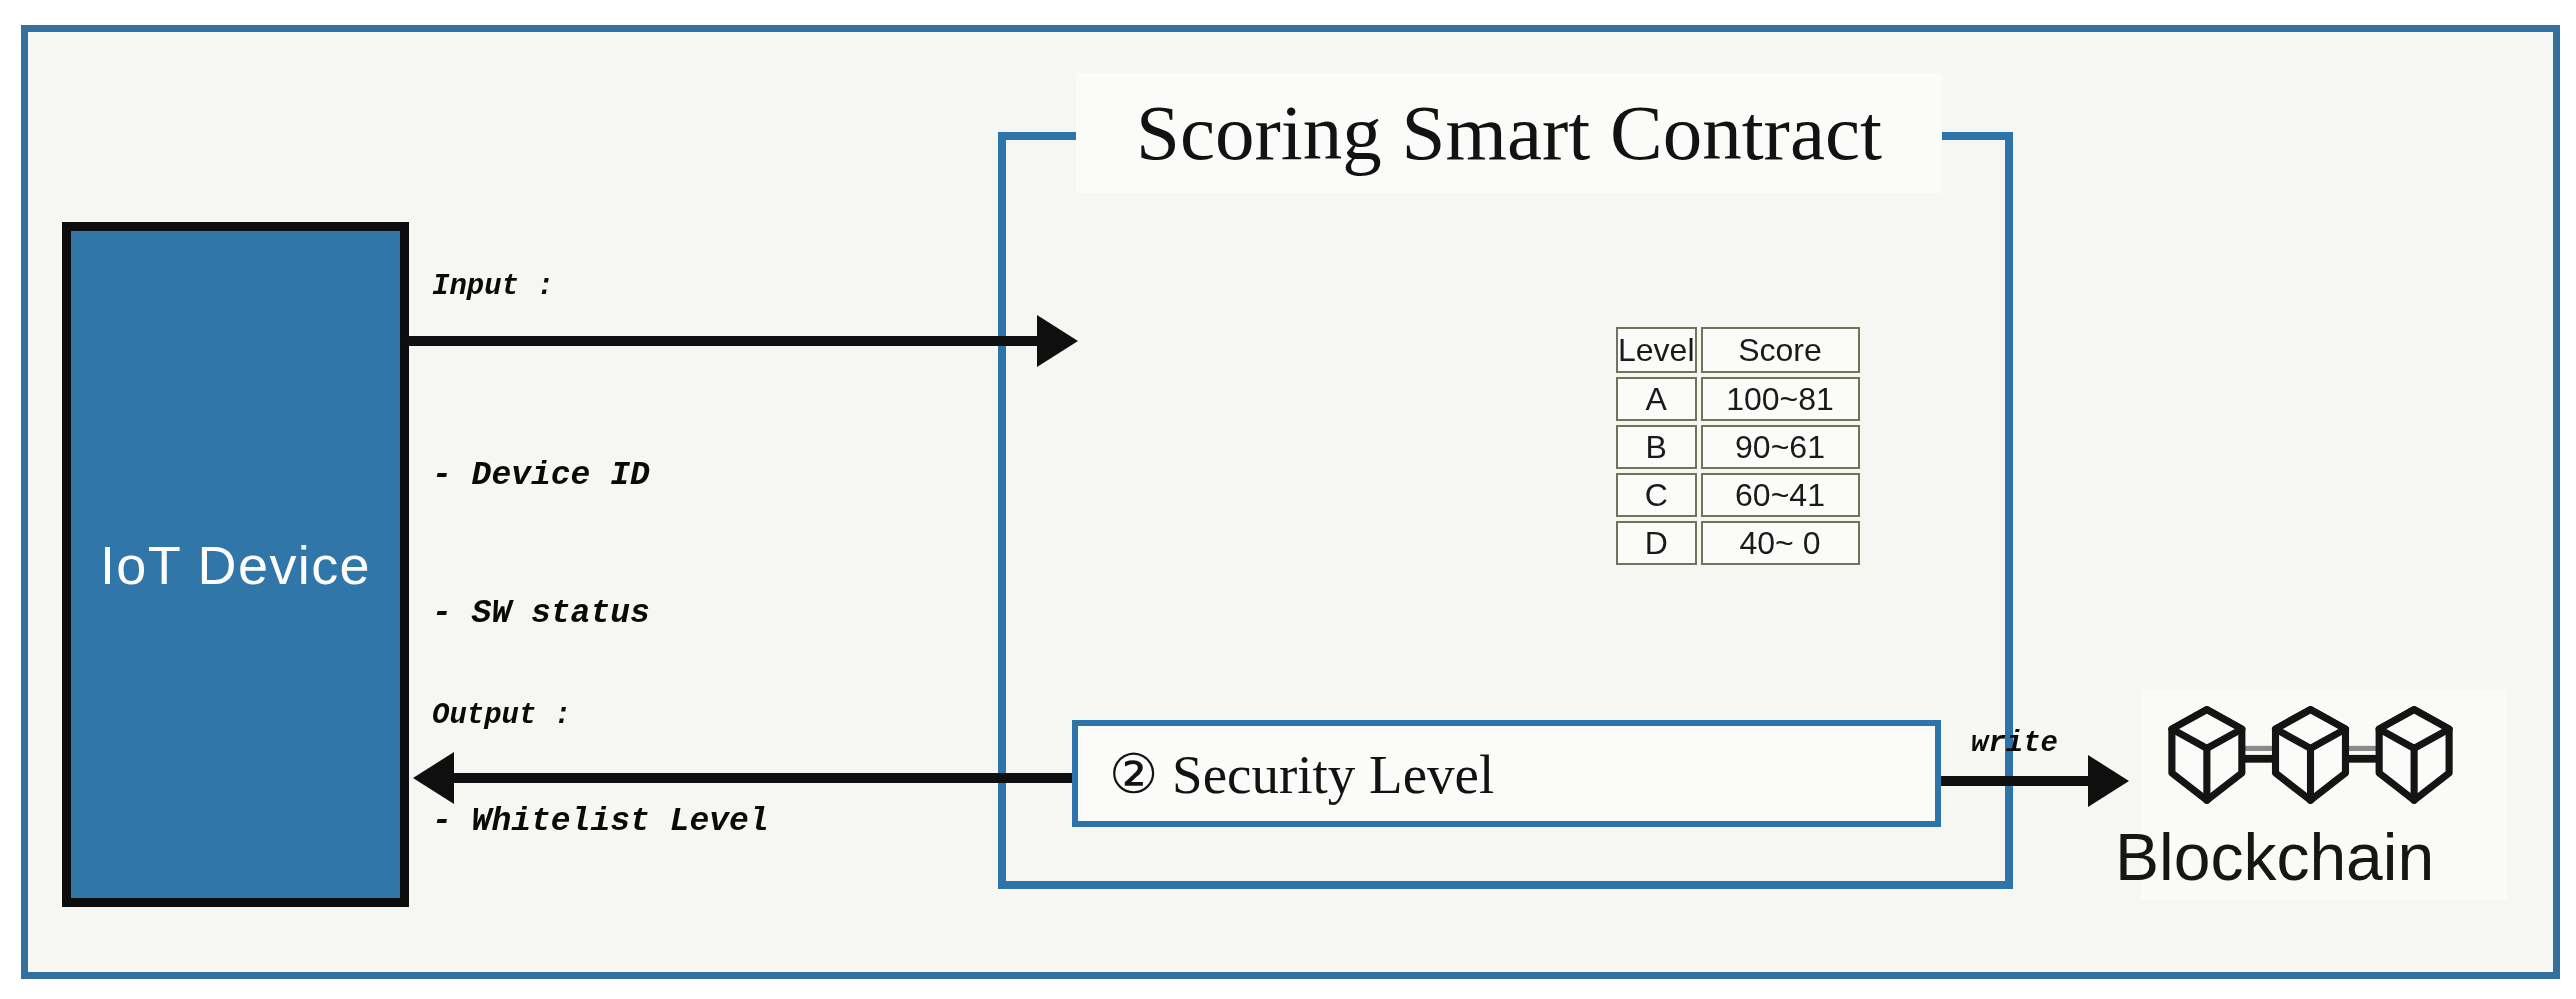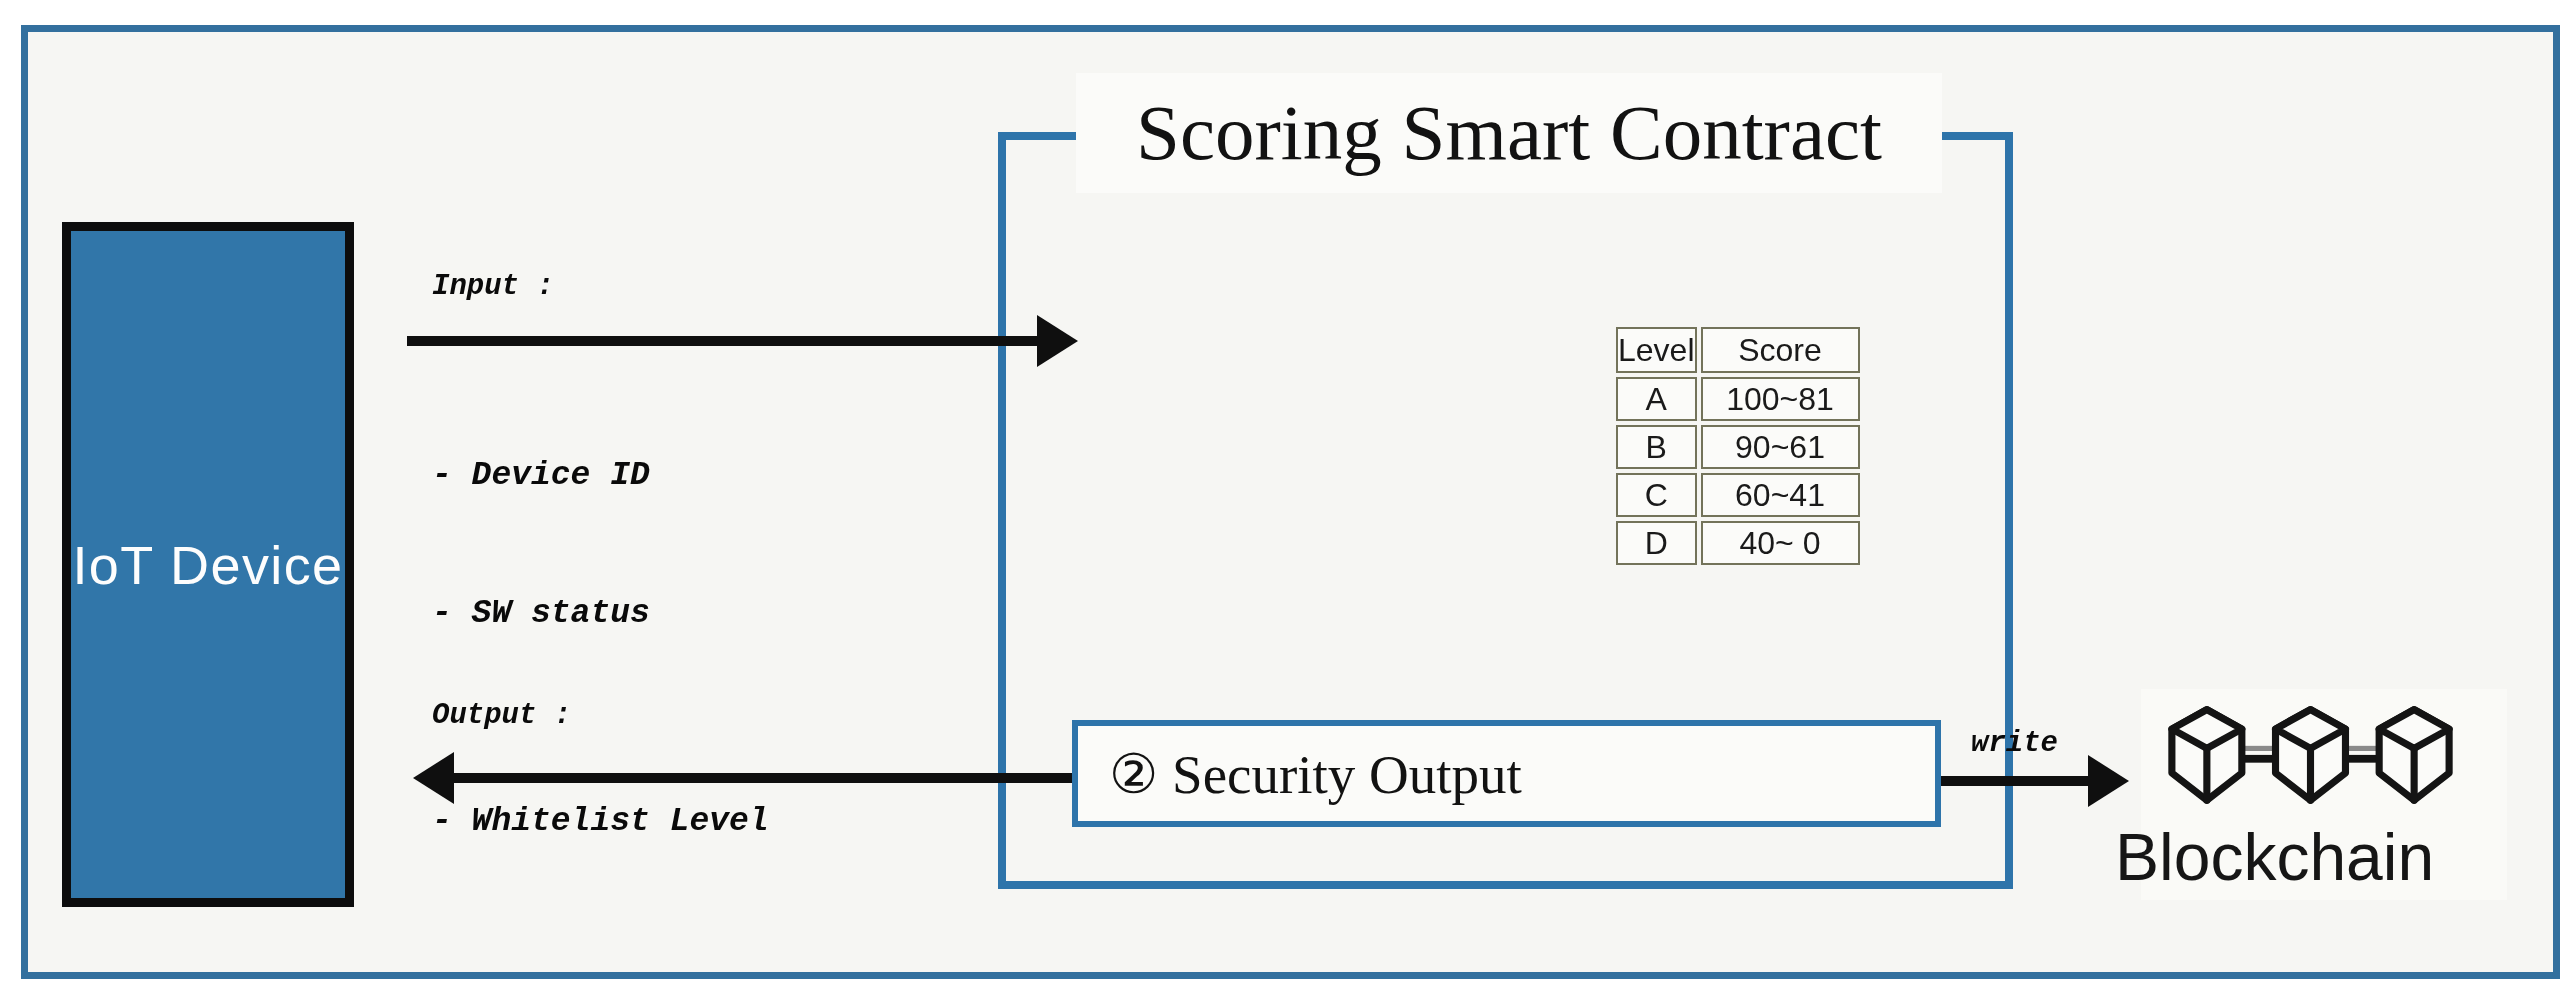--- a/index.html
+++ b/index.html
@@ -19,21 +19,21 @@
     --mono:"Liberation Mono","DejaVu Sans Mono",monospace;
   }
   *{margin:0;padding:0;box-sizing:border-box;}
   body{background:var(--page-bg);font-family:var(--sans);}
   .stage{position:relative;width:2576px;height:1000px;background:var(--page-bg);overflow:hidden;}
 
   .frame{position:absolute;left:21px;top:25px;width:2539px;height:954px;
          border:7px solid var(--frame-blue);background:var(--canvas-bg);z-index:0;}
 
   
-  .iot-box{position:absolute;left:62px;top:222px;width:292px;height:685px;z-index:5;
+  .iot-box{position:absolute;left:62px;top:222px;width:347px;height:685px;z-index:5;
            background:var(--iot-fill);border:9.2px solid #0d0d0d;
            display:flex;flex-direction:row;align-items:center;justify-content:center;}
   .iot-box span{color:var(--text-white);font-family:var(--sans);font-size:54px;
                 line-height:70px;letter-spacing:1.4px;}
 
   
   .sc-box{position:absolute;left:998px;top:132px;width:1015px;height:757px;z-index:1;
           border:8.5px solid var(--accent-blue);}
   .title-band{position:absolute;left:1076px;top:73px;width:866px;height:120px;z-index:2;
               background:var(--panel-bg);display:flex;align-items:center;justify-content:center;}
@@ -126,21 +126,21 @@
         <td class="c-score">60~41</td>
       </tr>
       <tr>
         <td class="c-level">D</td>
         <td class="c-score">40~ 0</td>
       </tr>
     </tbody>
   </table>
 
   <div class="security-box">
-    <span class="t">② Security Output</span>
+    <span class="t">② Security Level</span>
   </div>
 
   <div class="shaft" style="left:407px;top:336px;width:634px;"></div>
   <div class="head-right" style="left:1037px;top:315px;"></div>
   <div class="mlabel m-big" style="left:432px;top:270px;">Input :</div>
   <div class="mlabel m-item" style="left:432px;top:361px;">
     <div>- Device ID</div>
     <div>- SW status</div>
   </div>
 

